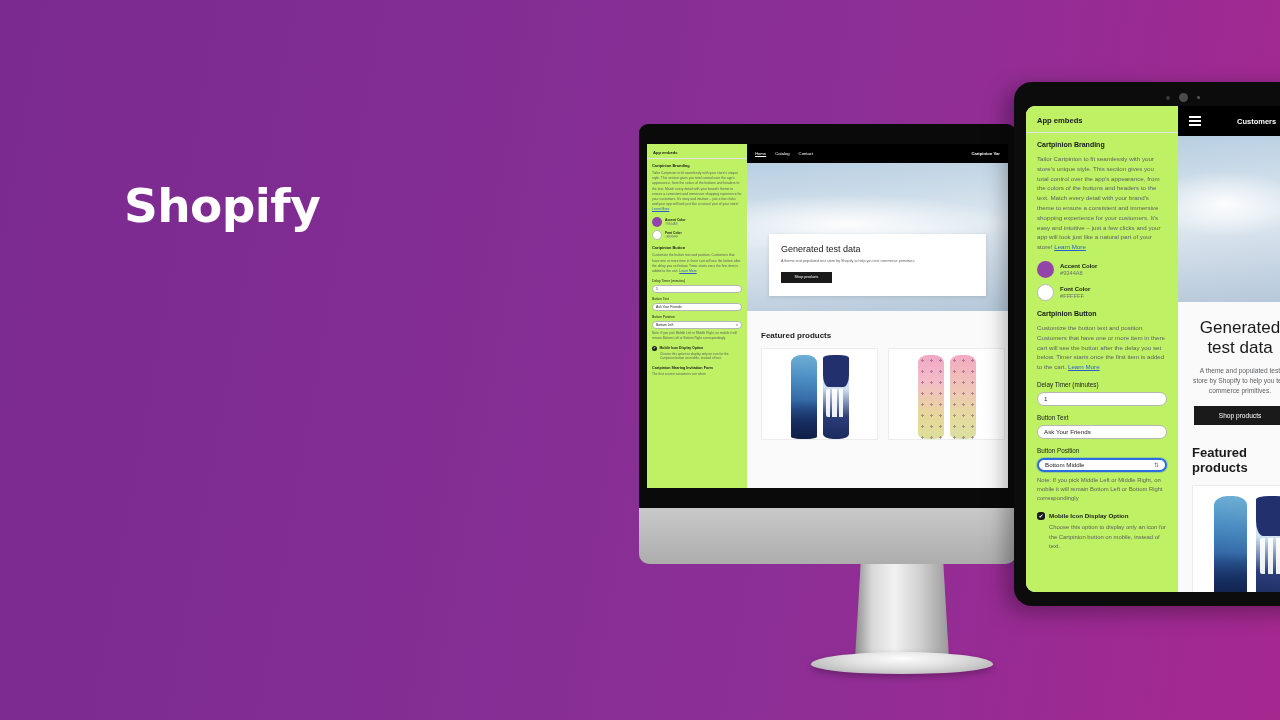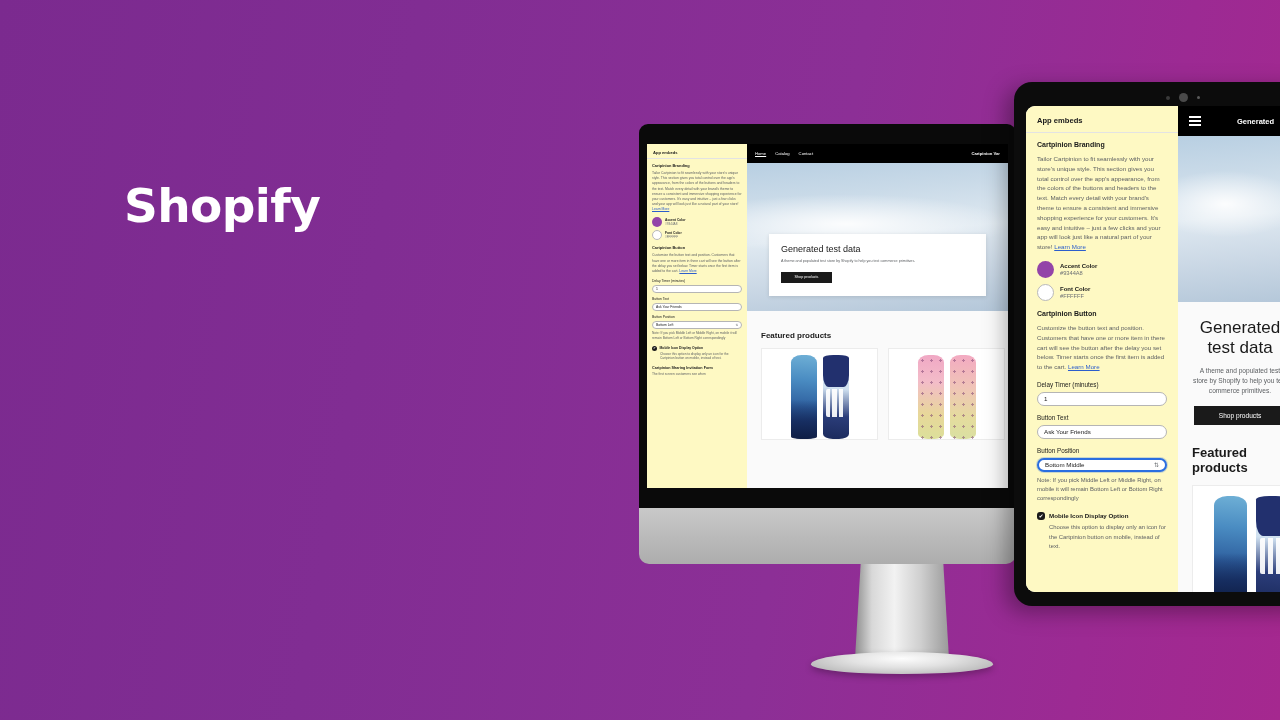--- a/index.html
+++ b/index.html
@@ -43,21 +43,21 @@
     clip-path:polygon(6% 0%, 94% 0%, 100% 100%, 0% 100%);
   }
   .base {
     position:absolute; left:172px; top:528px; width:182px; height:22px;
     background:radial-gradient(ellipse at 50% 30%,#fdfdfd 0%,#e2e2e2 40%,#a8a8a8 100%);
     border-radius:50%/ 56% 56% 44% 44%;
     box-shadow:0 3px 7px rgba(0,0,0,0.28);
   }
 
   
-  .admin-panel { background:#fef9c3; height:100%; overflow:hidden; }
+  .admin-panel { background:#bef264; height:100%; overflow:hidden; }
   .panel-title { font-weight:700; color:#1a1a1a; }
   .panel-divider { height:1px; background:#e3e3e3; }
   .sec-head { font-weight:700; color:#1a1a1a; }
   .body-txt { color:#5c5f62; }
   .link { color:#2c5ecc; text-decoration:underline; }
   .swatch-row { display:flex; align-items:center; }
   .swatch { border-radius:50%; flex:none; }
   .swatch.accent { background:#9344A8; }
   .swatch.font { background:#ffffff; border:1px solid #b9b9b9; }
   .field-label { color:#1a1a1a; }
@@ -305,21 +305,21 @@
       <div class="body-txt" style="font-size:5.9px;line-height:1.55;margin-left:12px;margin-top:3px;">Choose this option to display only an icon for the Cartpinion button on mobile, instead of text.</div>
     </div>
 
     <div class="store" style="flex:1;position:relative;">
       <div class="store-nav" style="height:30px;padding:0 11px;font-size:7.5px;">
         <span style="display:inline-flex;flex-direction:column;gap:2.5px;">
           <i style="display:block;width:12px;height:1.6px;background:#fff;"></i>
           <i style="display:block;width:12px;height:1.6px;background:#fff;"></i>
           <i style="display:block;width:12px;height:1.6px;background:#fff;"></i>
         </span>
-        <span style="margin-left:36px;font-weight:700;">Generated</span>
+        <span style="margin-left:36px;font-weight:700;">Customers</span>
       </div>
       <div class="sky" style="height:166px;"></div>
       <div style="padding:16px 14px 0 14px;text-align:center;">
         <div class="hero-title" style="font-size:17px;">Generated test data</div>
         <div class="hero-sub" style="font-size:6.6px;margin-top:8px;line-height:1.5;">A theme and populated test store by Shopify to help you test commerce primitives.</div>
         <div class="shop-btn" style="margin-top:10px;height:19px;width:92px;font-size:6.6px;">Shop products</div>
       </div>
       <div class="feat-title" style="font-size:13px;margin:20px 0 0 14px;">Featured products</div>
       <div style="margin:10px 0 0 14px;">
         <div class="prod-card" style="width:118px;height:118px;gap:9px;padding-top:11px;">

